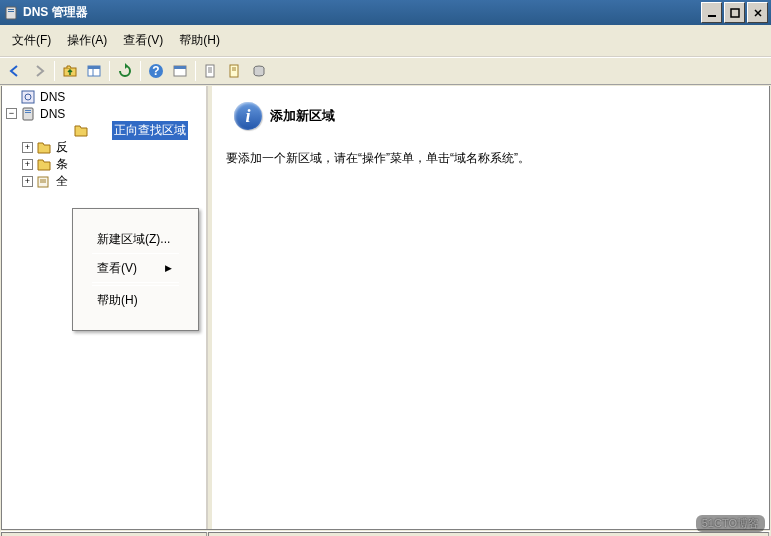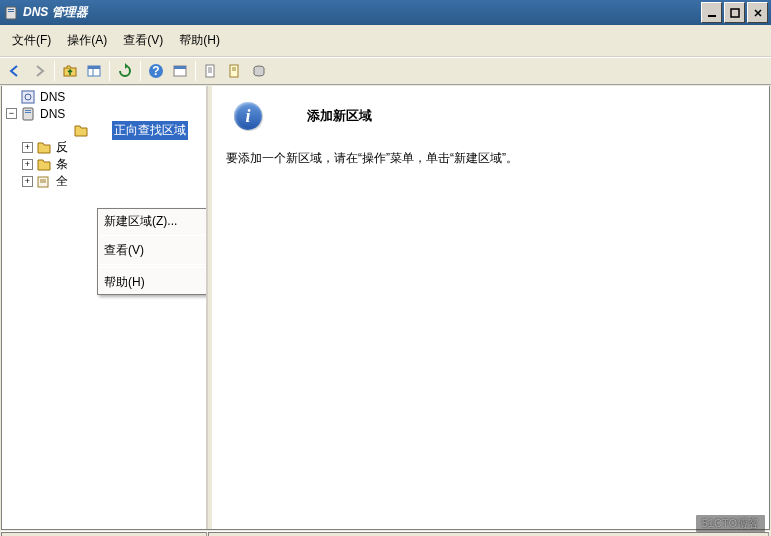--- a/index.html
+++ b/index.html
@@ -1,21 +1,21 @@
 <!DOCTYPE html>
 <html><head>
   <meta charset="utf-8">
   <style>
     * { margin: 0; padding: 0; box-sizing: border-box; font-family: "Microsoft Sans Serif", "SimSun", sans-serif; font-size: 12px; }
     body { background: #ece9d8; width: 771px; height: 536px; overflow: hidden; position: relative;}
     
     
     .titlebar { height: 25px; background: linear-gradient(to bottom, #3a6ea5, #2a5a8a); display: flex; align-items: center; padding: 0 3px; color: #fff; }
     .titlebar .icon { width: 16px; height: 16px; margin-right: 4px; display: inline-flex; align-items: center; justify-content: center; }
-    .titlebar .title { flex: 1; font-weight: bold; font-size: 12px; font-style: italic; }
+    .titlebar .title { flex: 1; font-weight: bold; font-size: 12px; }
     .winbtns { display: flex; gap: 2px; }
     .winbtn { width: 21px; height: 21px; background: #d4d0c8; border: 1px solid #fff; border-right-color: #404040; border-bottom-color: #404040; display: flex; align-items: center; justify-content: center; font-family: "Marlett", sans-serif; font-size: 10px; color: #000; cursor: default; }
     
     
     .menubar { height: 32px; background: #ece9d8; display: flex; align-items: center; padding: 0 4px; border-bottom: 1px solid #d4d0c8; }
     .menubar .menuitem { padding: 2px 8px; cursor: default; }
     
     
     .toolbar { height: 28px; background: #ece9d8; display: flex; align-items: center; padding: 0 3px; gap: 0px; border-bottom: 1px solid #a0a0a0; border-top: 1px solid #fff;}
     .toolbtn { width: 22px; height: 22px; display: flex; align-items: center; justify-content: center; cursor: default; margin: 0 1px; }
@@ -32,41 +32,41 @@
     .tree-row .noexp { width: 14px; display: inline-block; }
     .tree-row .ticon { width: 16px; height: 14px; display: inline-flex; align-items: center; justify-content: center; margin-right: 2px; }
     .tree-row .label { padding: 1px 2px; }
     .tree-row.selected .label { background: #316ac5; color: #fff; }
     .indent-1 { padding-left: 4px; }
     .indent-2 { padding-left: 20px; }
     .indent-3 { padding-left: 36px; gap: 21px; }
     
     
     .content-header { display: flex; align-items: center; gap: 8px; margin-bottom: 18px; margin-top: 4px; margin-left: 8px;}
-    .content-title { font-weight: bold; font-size: 13px; margin-left: 37px; }
+    .content-title { font-weight: bold; font-size: 13px; }
     .content-body { line-height: 1.7; }
     .content-body p { margin-bottom: 16px; }
     
     
-    .ctxmenu { position: absolute; left: 95px; top: 122px; width: 127px; background: #fbfaf8; border: 1px solid #808080; box-shadow: 2px 2px 3px rgba(0,0,0,0.3); padding: 0; z-index: 100; }
+    .ctxmenu { position: absolute; left: 70px; top: 122px; width: 127px; background: #fbfaf8; border: 1px solid #808080; box-shadow: 2px 2px 3px rgba(0,0,0,0.3); padding: 18px; z-index: 100; }
     .ctxitem { height: 24px; display: flex; align-items: center; padding: 0 8px 0 6px; cursor: default; }
     .ctxitem .arrow { margin-left: auto; font-size: 9px; }
     .ctxsep { height: 1px; background: #a0a0a0; margin: 2px 1px; border-bottom: 1px solid #fff; }
     
     
     .info-icon { width: 28px; height: 28px; border-radius: 50%; background: linear-gradient(#6699dd, #2255aa); display: flex; align-items: center; justify-content: center; color: #fff; font-family: "Georgia", serif; font-style: italic; font-weight: bold; font-size: 18px; box-shadow: inset 1px 1px 3px rgba(255,255,255,0.6), 1px 1px 1px rgba(0,0,0,0.2); }
     
     
     .statusbar { height: 14px; background: #ece9d8; border-top: 1px solid #fff; margin: 1px; display: flex; }
     .statuspane { border: 1px solid #a0a0a0; border-top-color: #808080; border-left-color: #808080; margin-right: 1px; }
     .statuspane:first-child { width: 206px; }
     .statuspane:last-child { flex: 1; }
     
     
-    .watermark { position:absolute; right:6px; bottom:4px; color:rgba(255,255,255,0.5); font-size:11px; text-shadow:0 0 2px #000; background: rgba(50,50,50,0.5); padding: 1px 6px; border-radius: 1px; pointer-events: none;}
+    .watermark { position:absolute; right:6px; bottom:4px; color:rgba(255,255,255,0.5); font-size:11px; text-shadow:0 0 2px #000; background: rgba(50,50,50,0.5); padding: 1px 6px; border-radius: 6px; pointer-events: none;}
     
     
     .folder-svg { fill: #f0d060; stroke: #a07010; stroke-width: 1; }
     .server-svg { fill: #e0e0e0; stroke: #606060; stroke-width: 1;}
   </style>
 </head>
 <body>
 
 <div class="titlebar">
   <span class="icon">
@@ -253,21 +253,21 @@
   </div>
 
   <div class="splitter"></div>
 
   <div class="content">
     <div class="content-header">
       <div class="info-icon">i</div>
       <div class="content-title">添加新区域</div>
     </div>
     <div class="content-body">
-      <p>要添加一个新区域，请在“操作”菜单，单击“新建区域”。</p>
+      <p>要添加一个新区域，请在“操作”菜单，单击“域名称系统”。</p>
     </div>
   </div>
 </div>
 
 <div class="statusbar">
   <div class="statuspane"></div>
   <div class="statuspane"></div>
 </div>
 
 <div class="watermark">51CTO博客</div>

